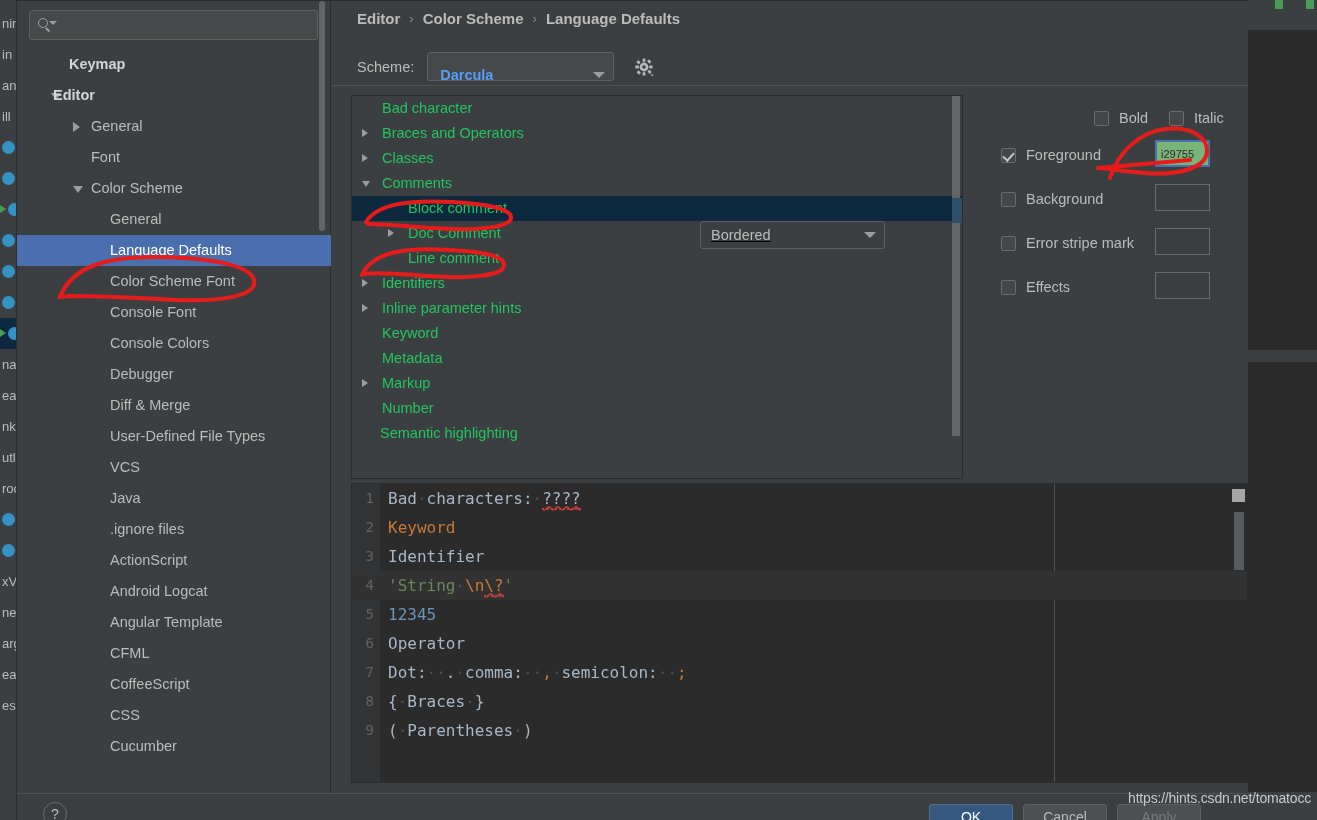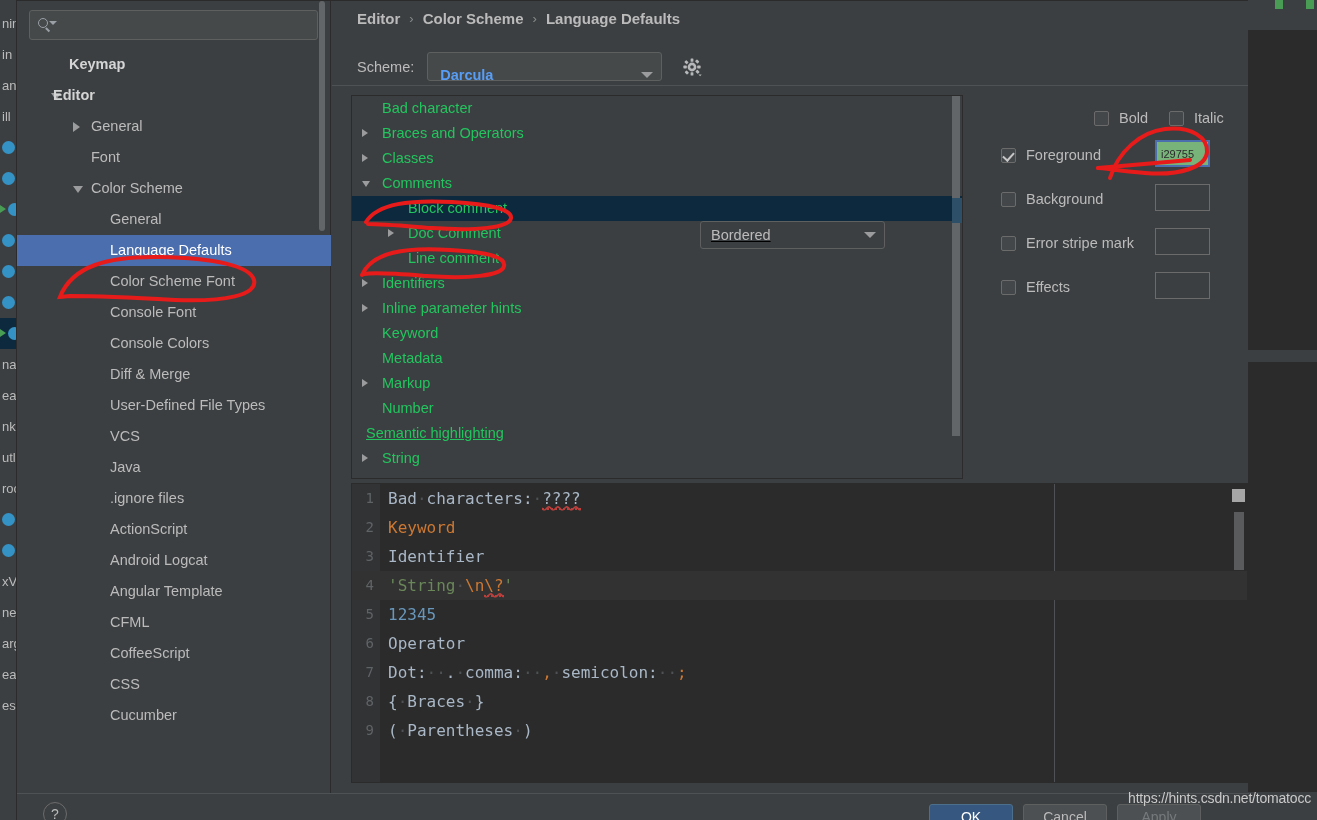--- a/index.html
+++ b/index.html
@@ -134,21 +134,21 @@
   }
   #breadcrumb .sep { color: #888a8c; font-weight: normal; font-size: 13px; }
   #breadcrumb .crumb { white-space: nowrap; }
 
   #scheme-row {
     position: absolute; left: 25px; top: 51px;
     display: flex; align-items: center; gap: 13px;
   }
   #scheme-label { font-size: 14.5px; color: #bbbbbb; }
   #scheme-combo {
-    width: 235px; height: 29px;
+    width: 187px; height: 29px;
     background: #45494a; border: 1px solid #5e6060; border-radius: 3px;
     display: flex; align-items: center; padding: 16px 8px 0 12px;
     position: relative;
     justify-content: space-between;
   }
   #scheme-combo .val { flex: 1; color: #589df6; font-size: 14.5px; font-weight: bold; }
   .combo-caret {
     width: 0; height: 0;
     border-left: 6px solid transparent; border-right: 6px solid transparent;
     border-top: 6px solid #9a9c9e;
@@ -383,20 +383,23 @@
         <div class="st-row">
           <span class="label" style="left: 93px;">Color Scheme Font</span>
         </div>
         <div class="st-row">
           <span class="label" style="left: 93px;">Console Font</span>
         </div>
         <div class="st-row">
           <span class="label" style="left: 93px;">Console Colors</span>
         </div>
         <div class="st-row">
+          <span class="label" style="left: 93px;">Debugger</span>
+        </div>
+        <div class="st-row">
           <span class="label" style="left: 93px;">Diff &amp; Merge</span>
         </div>
         <div class="st-row">
           <span class="label" style="left: 93px;">User-Defined File Types</span>
         </div>
         <div class="st-row">
           <span class="label" style="left: 93px;">VCS</span>
         </div>
         <div class="st-row">
           <span class="label" style="left: 93px;">Java</span>
@@ -507,25 +510,21 @@
             <span class="label" style="left: 30px;">Metadata</span>
           </div>
           <div class="at-row">
             <span class="arrow sm-right" style="left: 10px;"></span>
             <span class="label" style="left: 30px;">Markup</span>
           </div>
           <div class="at-row">
             <span class="label" style="left: 30px;">Number</span>
           </div>
           <div class="at-row">
-            <span class="label" style="left: 14px; text-decoration: underline;">Semantic highlighting</span>
-          </div>
-          <div class="at-row">
-            <span class="arrow sm-right" style="left: 10px;"></span>
-            <span class="label" style="left: 30px;">String</span>
+            <span class="label" style="left: 28px;">Semantic highlighting</span>
           </div>
         </div>
       <div id="at-scrollbar"></div>
       <div id="at-sel-scroll"></div>
     </div>
 
     <div id="options">
 
       <div class="opt-row" style="left:122px; top:15px;">
         <span class="cbx" id="cb-bold"></span>

